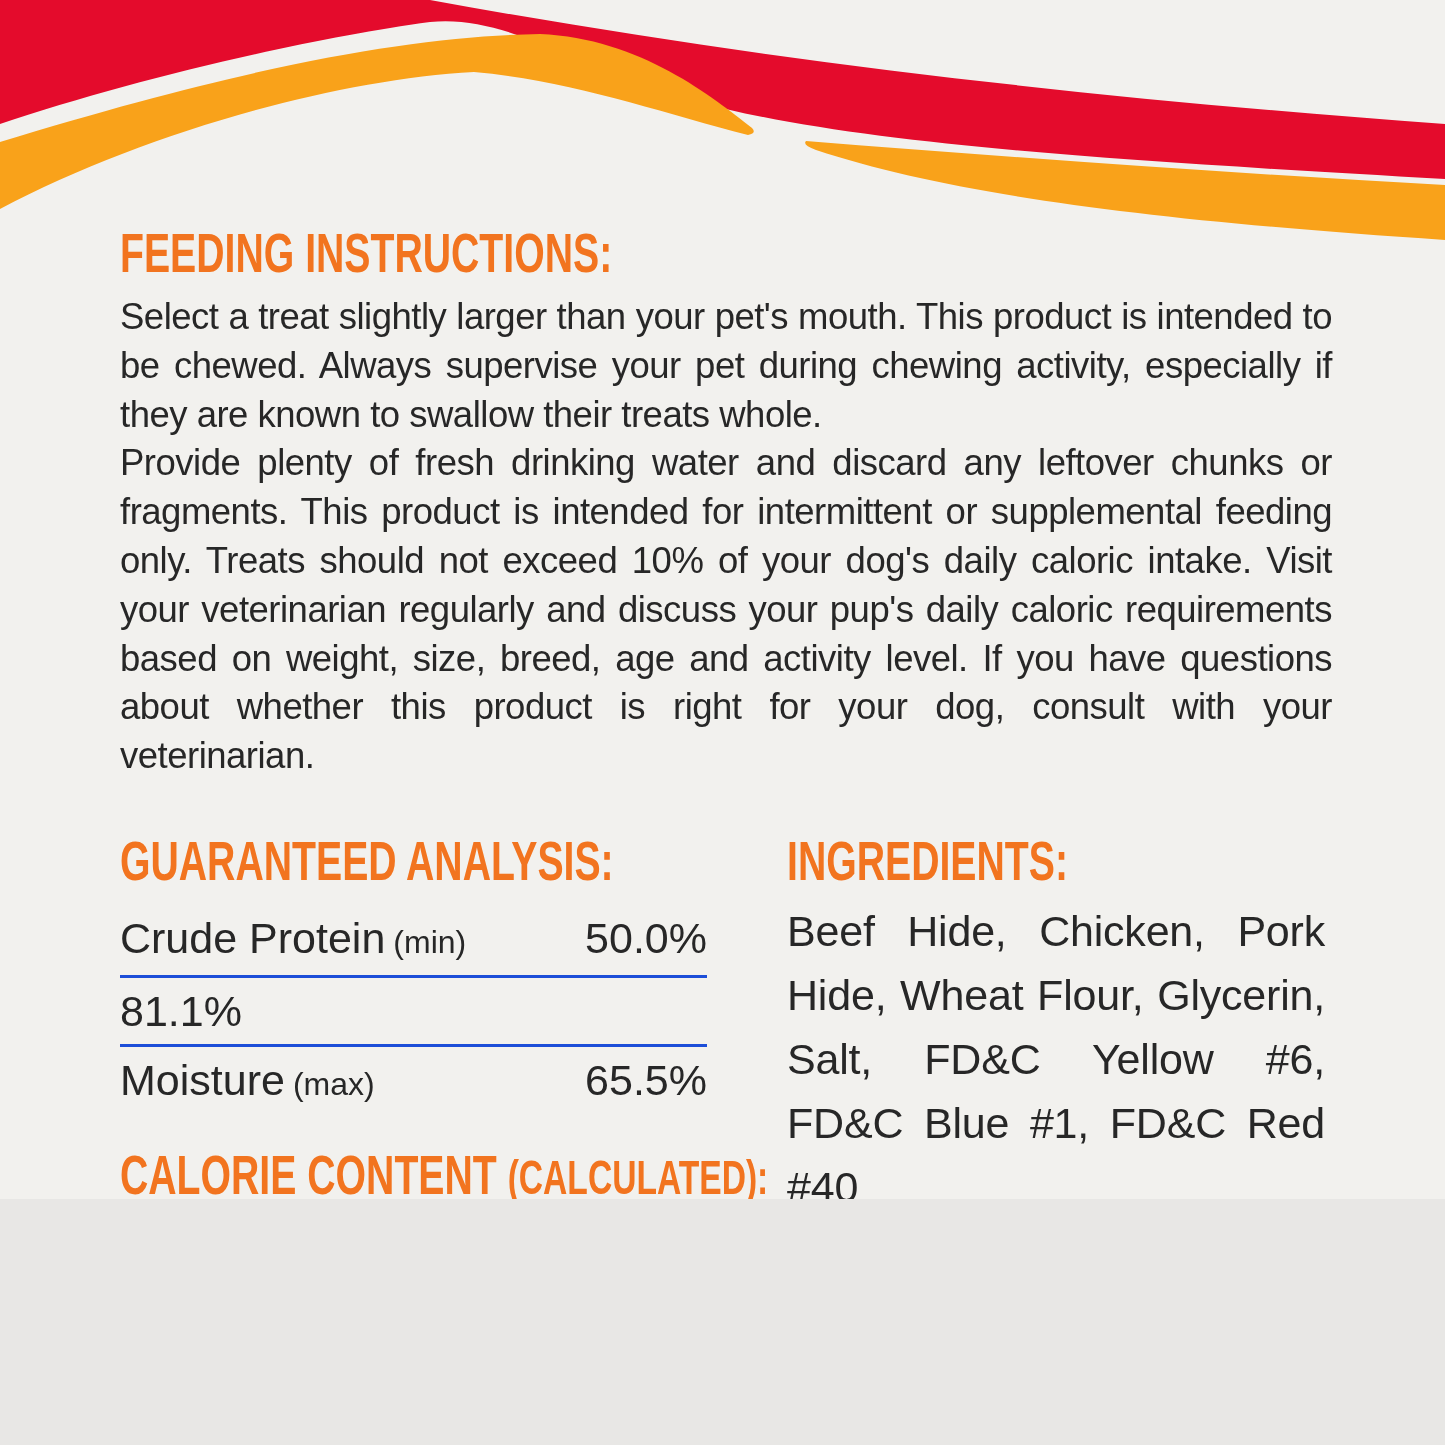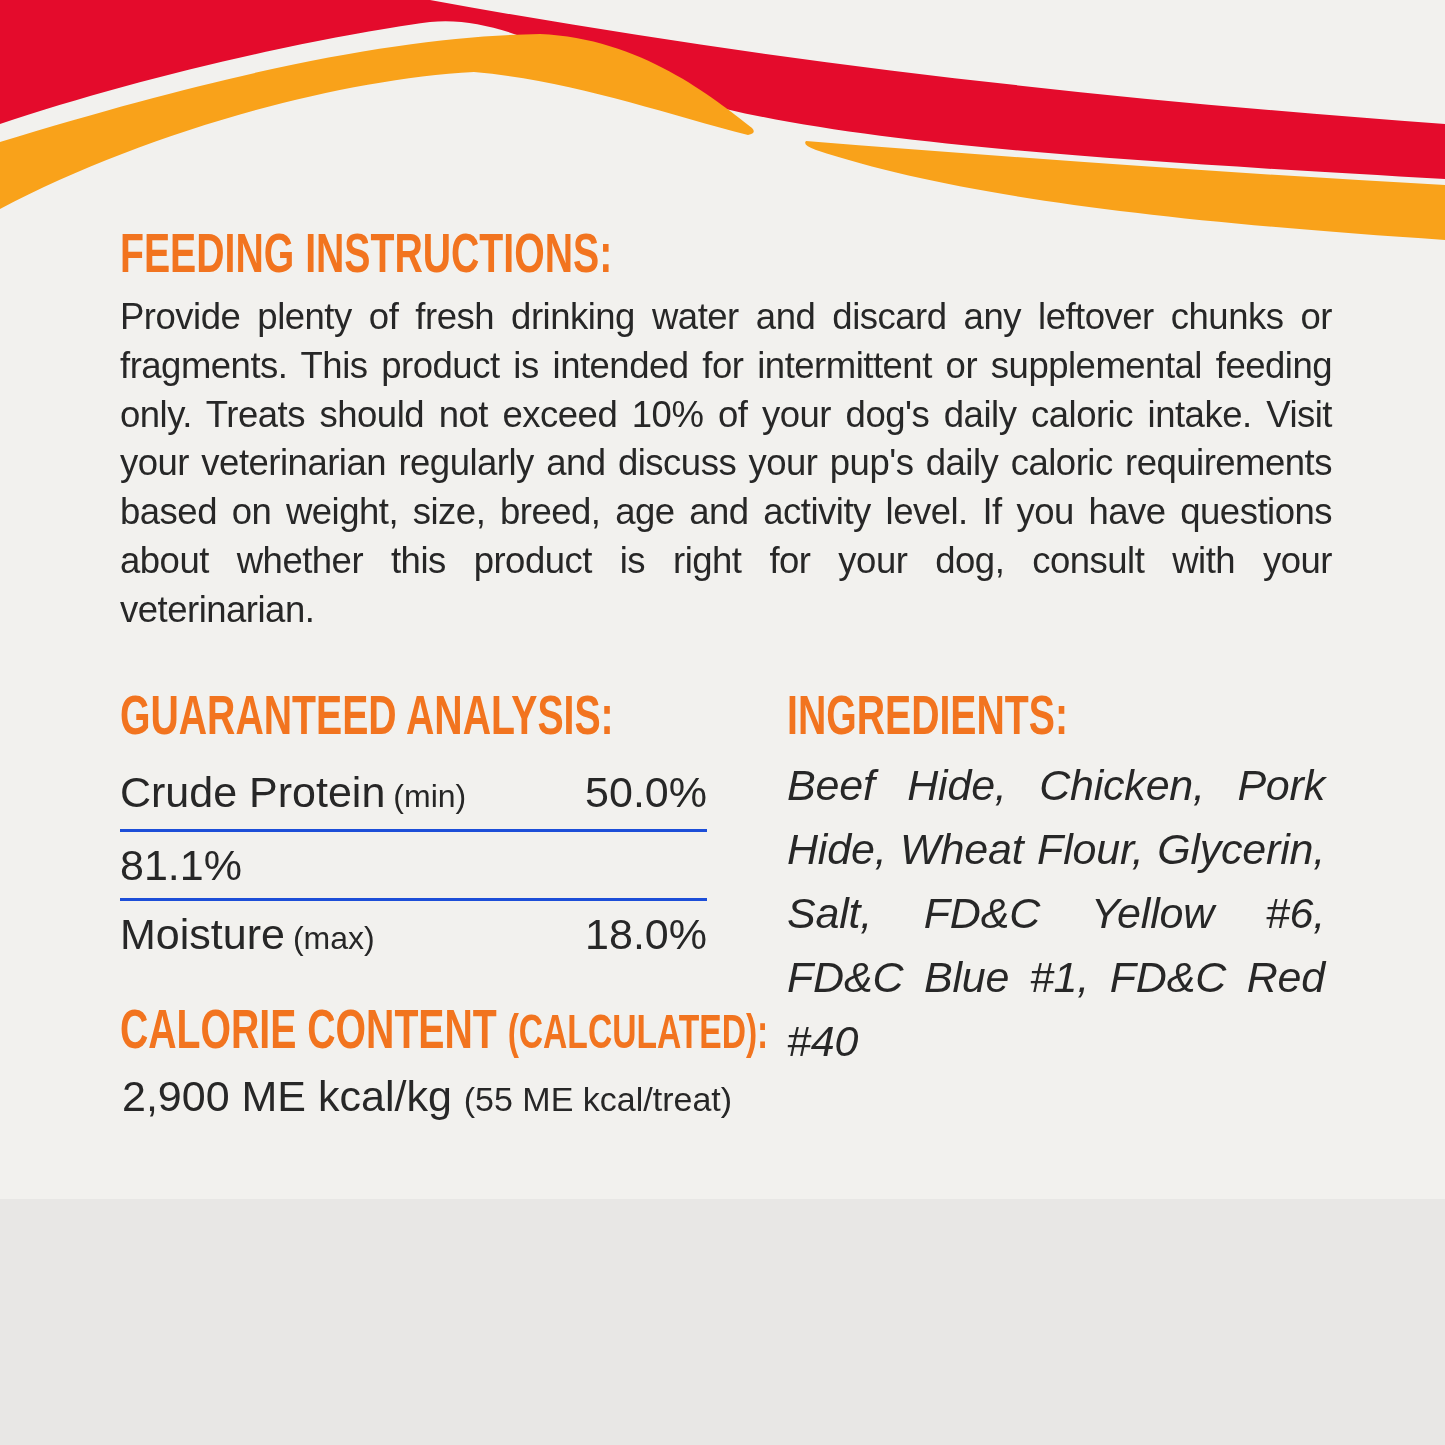--- a/index.html
+++ b/index.html
@@ -67,21 +67,20 @@
     white-space:nowrap;
   }
   .cal-small{font-size:34px;}
 
   .ing{
     width:538px;
     font-size:43px;
     line-height:64px;
     letter-spacing:-0.2px;
     margin-top:10px;
-    font-style:italic;
   }
 </style>
 </head>
 <body>
 
 <div class="page">
 
   <svg class="waves" width="1445" height="250" viewBox="0 0 1445 250" aria-hidden="true">
     <path d="M0 0 L430 0
              C780 64,1115 100,1445 124
@@ -99,20 +98,21 @@
              C1020 158,1245 174,1445 185
              L1445 240
              C1160 221,955 196,816 150
              Q802 145,806 141 Z" fill="#f9a21a"></path>
   </svg>
 
   <div class="content">
 
     <h2 class="hd">FEEDING INSTRUCTIONS:</h2>
 
+    <p class="body">Select a treat slightly larger than your pet's mouth. This product is intended to be chewed. Always supervise your pet during chewing activity, especially if they are known to swallow their treats whole.</p>
     <p class="body">Provide plenty of fresh drinking water and discard any leftover chunks or fragments. This product is intended for intermittent or supplemental feeding only. Treats should not exceed 10% of your dog's daily caloric intake. Visit your veterinarian regularly and discuss your pup's daily caloric requirements based on weight, size, breed, age and activity level. If you have questions about whether this product is right for your dog, consult with your veterinarian.</p>
 
     <div class="cols">
 
       <div class="col-left">
 
         <h2 class="hd">GUARANTEED ANALYSIS:</h2>
 
         <div class="ga-table">
 
@@ -121,21 +121,21 @@
             <span class="ga-value">50.0%</span>
           </div>
 
 
           <div class="ga-row ruled">
             <span class="ga-value">81.1%</span>
           </div>
 
           <div class="ga-row">
             <span class="ga-label"><span>Moisture</span><span class="ga-qualifier">(max)</span></span>
-            <span class="ga-value">18.0%</span>
+            <span class="ga-value">65.5%</span>
           </div>
 
         </div>
 
         <h2 class="hd cal-hd"><span>CALORIE CONTENT</span> <span class="hd-small">(CALCULATED):</span></h2>
 
         <p class="cal-line"><span>2,900 ME kcal/kg</span> <span class="cal-small">(55 ME kcal/treat)</span></p>
 
       </div>
 

